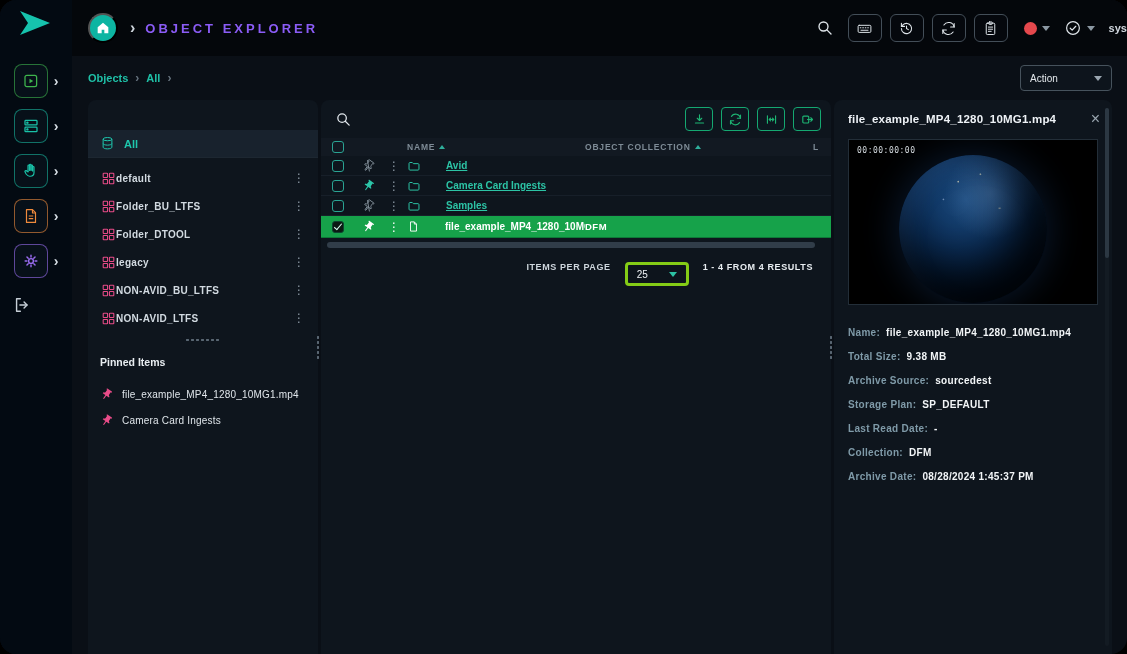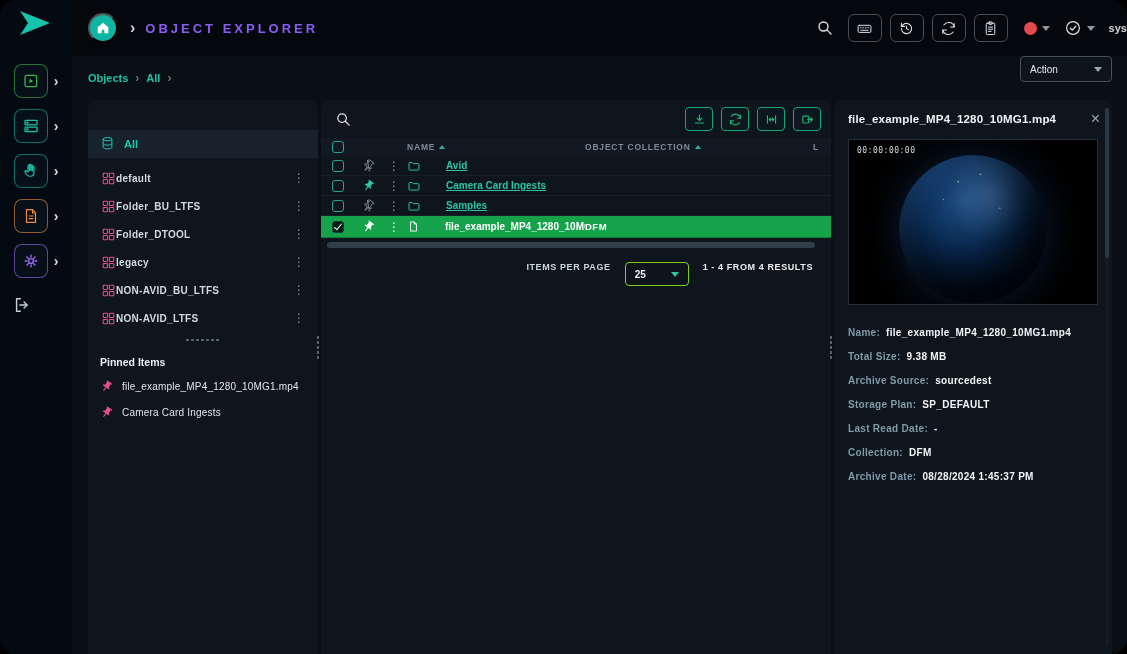--- a/index.html
+++ b/index.html
@@ -31,21 +31,21 @@
   .iconbtn{background:none;border:none;color:#dfe5ea;cursor:pointer;display:grid;place-items:center}
   .tb-search{margin-right:14px}
   .tb-group{display:flex;gap:8px;margin-right:16px}
   .tb-sq{width:34px;height:28px;border:1px solid #434e58;border-radius:6px;background:#05080d}
   .tb-drop{display:flex;align-items:center;gap:5px;cursor:pointer;margin-right:14px}
   .red-dot{width:13px;height:13px;border-radius:50%;background:var(--status-red)}
   .tri-down{width:0;height:0;border-left:4px solid transparent;border-right:4px solid transparent;border-top:5px solid #8b98a3}
   .tb-user{font-size:11px;font-weight:bold;color:#cfd6dd;white-space:nowrap;margin-right:-6px}
 
   
-  .crumbrow{height:44px;display:flex;padding:0 15px 0 16px;flex:none}
+  .crumbrow{height:44px;display:flex;align-items:center;padding:0 15px 0 16px;flex:none}
   .crumb{display:flex;align-items:center;gap:7px;font-size:11px;font-weight:bold}
   .crumb a{color:#1fc0a7;text-decoration:none;cursor:pointer}
   .crumb .sep{color:#66737e;font-size:12px}
   .action-btn{width:92px;height:26px;background:#0d141c;border:1px solid #46525c;border-radius:4px;display:flex;align-items:center;justify-content:space-between;padding:0 9px;font-size:10px;color:#e3e8ec;cursor:pointer}
   .action-btn .tri-down{border-top-color:#9aa6b0}
 
   
   .content{flex:1;display:flex;gap:3px;padding:0 15px 0 16px;min-height:0}
   .panel{background:#0e151d;border-radius:8px 8px 0 0;position:relative}
 
@@ -55,21 +55,21 @@
   .all-row{height:28px;background:#18222d;display:flex;align-items:center;gap:9px;padding:0 12px;cursor:pointer;border-bottom:1px solid #1d2731;margin-bottom:6px}
   .all-row .lbl{color:#1ec7ad;font-size:11px;font-weight:bold}
   .tree-row{height:28px;display:flex;align-items:center;padding:0 10px 0 13px;cursor:pointer}
   .tree-row .lbl{color:#d2dae1;font-size:10px;font-weight:bold;letter-spacing:.3px;flex:1;white-space:nowrap;overflow:hidden}
   .kebab{color:#8b98a3;font-size:12px;line-height:1;cursor:pointer;padding:0 3px}
   .splitter{height:16px;display:grid;place-items:center;cursor:row-resize}
   .dots-h{width:36px;height:4px;background:radial-gradient(circle,#5a6773 1.1px,transparent 1.3px) 0 0/5px 4px repeat-x}
   .dots-v{width:4px;height:26px;background:radial-gradient(circle,#5a6773 1.1px,transparent 1.3px) 0 0/4px 5px repeat-y}
   .v-handle{position:absolute;right:-2px;top:235px;cursor:col-resize;z-index:3}
   .pinned{padding:8px 12px 0 12px}
-  .pinned-title{font-size:10.5px;font-weight:bold;color:#e8edf1;margin-bottom:12px}
+  .pinned-title{font-size:10.5px;font-weight:bold;color:#e8edf1;margin-bottom:20px}
   .pinned-item{display:flex;align-items:center;gap:9px;margin-bottom:13px;cursor:pointer}
   .pinned-item .lbl{font-size:10px;color:#dfe5ea;letter-spacing:.2px}
   .pin-m{color:var(--pin-magenta)}
 
   
   .list-panel{flex:1;min-width:0;display:flex;flex-direction:column}
   .list-toolbar{height:38px;display:flex;align-items:center;padding:0 10px 0 14px;flex:none}
   .lt-spacer{flex:1}
   .gbtn{width:28px;height:24px;border:1px solid #15a871;border-radius:4px;background:#0d1720;color:var(--btn-green);display:grid;place-items:center;cursor:pointer;margin-left:8px}
   .trow{display:grid;grid-template-columns:34px 26px 26px 178px 1fr 18px;align-items:center}
@@ -88,21 +88,21 @@
   .flink{color:var(--link);text-decoration:underline;font-weight:bold;font-size:10px}
   .ficon{color:var(--link)}
   .row.sel{height:22px;background:var(--row-green);border-bottom:1px solid #0d7a38}
   .row.sel .fname{color:#fff;font-weight:bold}
   .row.sel .ficon,.row.sel .kebab{color:#fff}
   .colcell{font-size:9.5px;font-weight:bold;color:#fff;letter-spacing:.5px;overflow:hidden;white-space:nowrap}
   .hscroll{height:6px;margin:4px 8px 0 6px;flex:none}
   .hscroll .thumb{height:6px;width:calc(100% - 8px);background:#313d49;border-radius:3px;cursor:pointer}
   .pagerow{display:flex;align-items:flex-start;justify-content:flex-end;gap:14px;padding:14px 18px 0 0;flex:none}
   .pp-label{font-size:9px;color:#cdd5dc;letter-spacing:.6px;font-weight:bold}
-  .pp-select{display:flex;align-items:center;justify-content:space-between;width:64px;height:24px;border:1px solid #84cc16;border-radius:4px;padding:0 9px;font-size:10px;font-weight:bold;color:#eef2f5;cursor:pointer;background:#0d141c}
+  .pp-select{display:flex;align-items:center;justify-content:space-between;width:64px;height:24px;border:3px solid #84cc16;border-radius:4px;padding:0 9px;font-size:10px;font-weight:normal;color:#eef2f5;cursor:pointer;background:#0d141c}
   .pp-select .tri-down{border-top-color:#2cc3a5;border-left-width:4px;border-right-width:4px}
   .pp-results{font-size:9px;font-weight:bold;color:#e8edf1;letter-spacing:.6px}
 
   
   .details-panel{width:278px;flex:none;display:flex;flex-direction:column}
   .d-header{display:flex;align-items:center;justify-content:space-between;padding:11px 12px 6px 14px}
   .d-title{font-size:11.5px;font-weight:bold;color:#eef2f6;letter-spacing:.2px;white-space:nowrap;overflow:hidden}
   .d-close{color:#9aa6b0;font-size:16px;line-height:1;cursor:pointer;background:none;border:none}
   .video{margin:6px 14px 0 14px;height:166px;background:#000;border:1px solid #232e38;position:relative;overflow:hidden;flex:none}
   .timecode{position:absolute;top:6px;left:8px;font-family:"DejaVu Sans Mono",monospace;font-size:8px;color:#d5dbe0;letter-spacing:.5px;z-index:2}

